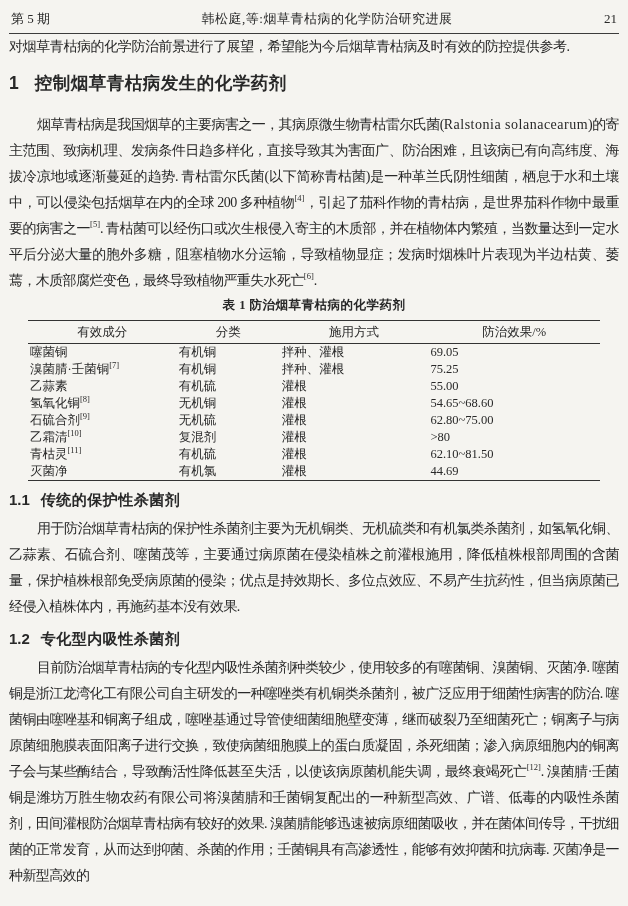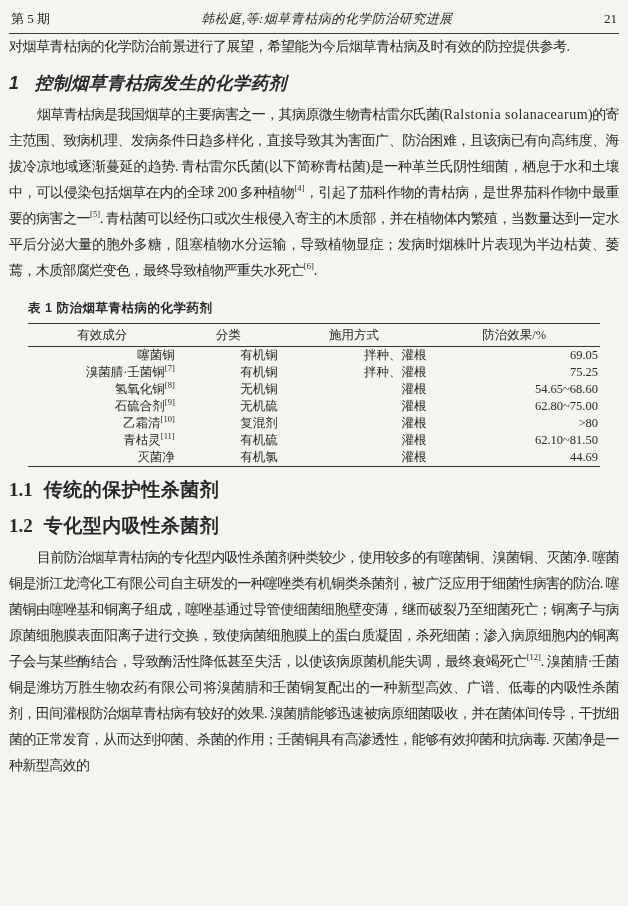--- a/index.html
+++ b/index.html
@@ -9,55 +9,55 @@
     background:#f5f4f0; color:#282828;
     font-family:"Liberation Serif","DejaVu Serif",serif;
   }
   .page { padding:8px 9px 0 9px; }
 
   .pg-header {
     display:flex; justify-content:space-between; align-items:center;
     font-size:13px; padding:2px 2px 5px 2px;
     border-bottom:1.5px solid #3c3c3c;
   }
-  .pg-header .running { font-style:italic; letter-spacing:0.5px; }
+  .pg-header .running { letter-spacing:0.5px; }
 
   .lead { font-size:14px; line-height:26px; letter-spacing:-0.4px; }
 
   h1.sec {
     font-family:"Liberation Sans","DejaVu Sans",sans-serif;
-    font-size:17.5px; font-weight:bold; margin:11px 0 7px 0; letter-spacing:0.5px;font-style:italic;
+    font-size:17.5px; font-weight:bold; margin:11px 0 17px 0; letter-spacing:0.5px;
   }
   h1.sec .num { margin-right:16px; letter-spacing:0; }
 
   h2.subsec {
-    font-family:Liberation Serif, serif;
-    font-size:19px; font-weight:bold; margin:10px 0 6px 0; letter-spacing:0.5px;
+    font-family:Liberation Sans, sans-serif;
+    font-size:15px; font-weight:bold; margin:10px 0 6px 0; letter-spacing:0.5px;
   }
   h2.subsec .num { margin-right:11px; letter-spacing:0; }
 
   p.body {
     font-size:14px; line-height:26px; letter-spacing:-0.6px;
     text-align:justify; text-indent:2em;
   }
   sup.ref { font-size:8.5px; letter-spacing:0; vertical-align:super; line-height:0; }
   .latin { letter-spacing:0.5px; }
 
   .tblwrap { width:572px; margin:0 auto; }
   .tbl-caption {
-    font-family:Liberation Sans, sans-serif;
-    font-weight:bold; font-size:12.5px; margin:16px 0 6px 0; letter-spacing:0.5px;
+    text-align:center; font-family:Liberation Serif, serif;
+    font-weight:bold; font-size:12.5px; margin:3px 0 6px 0; letter-spacing:0.5px;
   }
   table.chem {
     width:100%; border-collapse:collapse; font-size:12.5px;
     border-top:1.5px solid #333; border-bottom:1.5px solid #333;
   }
   table.chem thead tr { border-bottom:1.5px solid #333; }
   table.chem th { font-weight:normal; height:23px; text-align:center; padding:1px 2px; }
-  table.chem td { height:16px; line-height:15px; text-align:right; padding:1px 2px; }
+  table.chem td { height:16px; line-height:15px; text-align:left; padding:1px 2px; }
   .w1{width:26%;} .w2{width:18%;} .w3{width:26%;} .w4{width:30%;}
 </style>
 </head>
 <body>
 
 <div class="page">
 
   <div class="pg-header">
     <span>第 5 期</span>
     <span class="running">韩松庭,等:烟草青枯病的化学防治研究进展</span>
@@ -91,20 +91,26 @@
           <td>拌种、灌根</td>
           <td>69.05</td>
         </tr>
         <tr>
           <td><span>溴菌腈·壬菌铜</span><sup class="ref">[7]</sup></td>
           <td>有机铜</td>
           <td>拌种、灌根</td>
           <td>75.25</td>
         </tr>
         <tr>
+          <td><span>乙蒜素</span><sup class="ref"></sup></td>
+          <td>有机硫</td>
+          <td>灌根</td>
+          <td>55.00</td>
+        </tr>
+        <tr>
           <td><span>氢氧化铜</span><sup class="ref">[8]</sup></td>
           <td>无机铜</td>
           <td>灌根</td>
           <td>54.65~68.60</td>
         </tr>
         <tr>
           <td><span>石硫合剂</span><sup class="ref">[9]</sup></td>
           <td>无机硫</td>
           <td>灌根</td>
           <td>62.80~75.00</td>
@@ -128,20 +134,21 @@
           <td>44.69</td>
         </tr>
       </tbody>
     </table>
   </div>
 
   <h2 class="subsec">
     <span class="num">1.1</span><span>传统的保护性杀菌剂</span>
   </h2>
 
+  <p class="body">用于防治烟草青枯病的保护性杀菌剂主要为无机铜类、无机硫类和有机氯类杀菌剂，如氢氧化铜、乙蒜素、石硫合剂、噻菌茂等，主要通过病原菌在侵染植株之前灌根施用，降低植株根部周围的含菌量，保护植株根部免受病原菌的侵染；优点是持效期长、多位点效应、不易产生抗药性，但当病原菌已经侵入植株体内，再施药基本没有效果.</p>
 
   <h2 class="subsec">
     <span class="num">1.2</span><span>专化型内吸性杀菌剂</span>
   </h2>
 
   <p class="body"><span>目前防治烟草青枯病的专化型内吸性杀菌剂种类较少，使用较多的有噻菌铜、溴菌铜、灭菌净. 噻菌铜是浙江龙湾化工有限公司自主研发的一种噻唑类有机铜类杀菌剂，被广泛应用于细菌性病害的防治. 噻菌铜由噻唑基和铜离子组成，噻唑基通过导管使细菌细胞壁变薄，继而破裂乃至细菌死亡；铜离子与病原菌细胞膜表面阳离子进行交换，致使病菌细胞膜上的蛋白质凝固，杀死细菌；渗入病原细胞内的铜离子会与某些酶结合，导致酶活性降低甚至失活，以使该病原菌机能失调，最终衰竭死亡</span><sup class="ref">[12]</sup><span>. 溴菌腈·壬菌铜是潍坊万胜生物农药有限公司将溴菌腈和壬菌铜复配出的一种新型高效、广谱、低毒的内吸性杀菌剂，田间灌根防治烟草青枯病有较好的效果. 溴菌腈能够迅速被病原细菌吸收，并在菌体间传导，干扰细菌的正常发育，从而达到抑菌、杀菌的作用；壬菌铜具有高渗透性，能够有效抑菌和抗病毒. 灭菌净是一种新型高效的</span></p>
 
 </div>
 
 </body></html>

